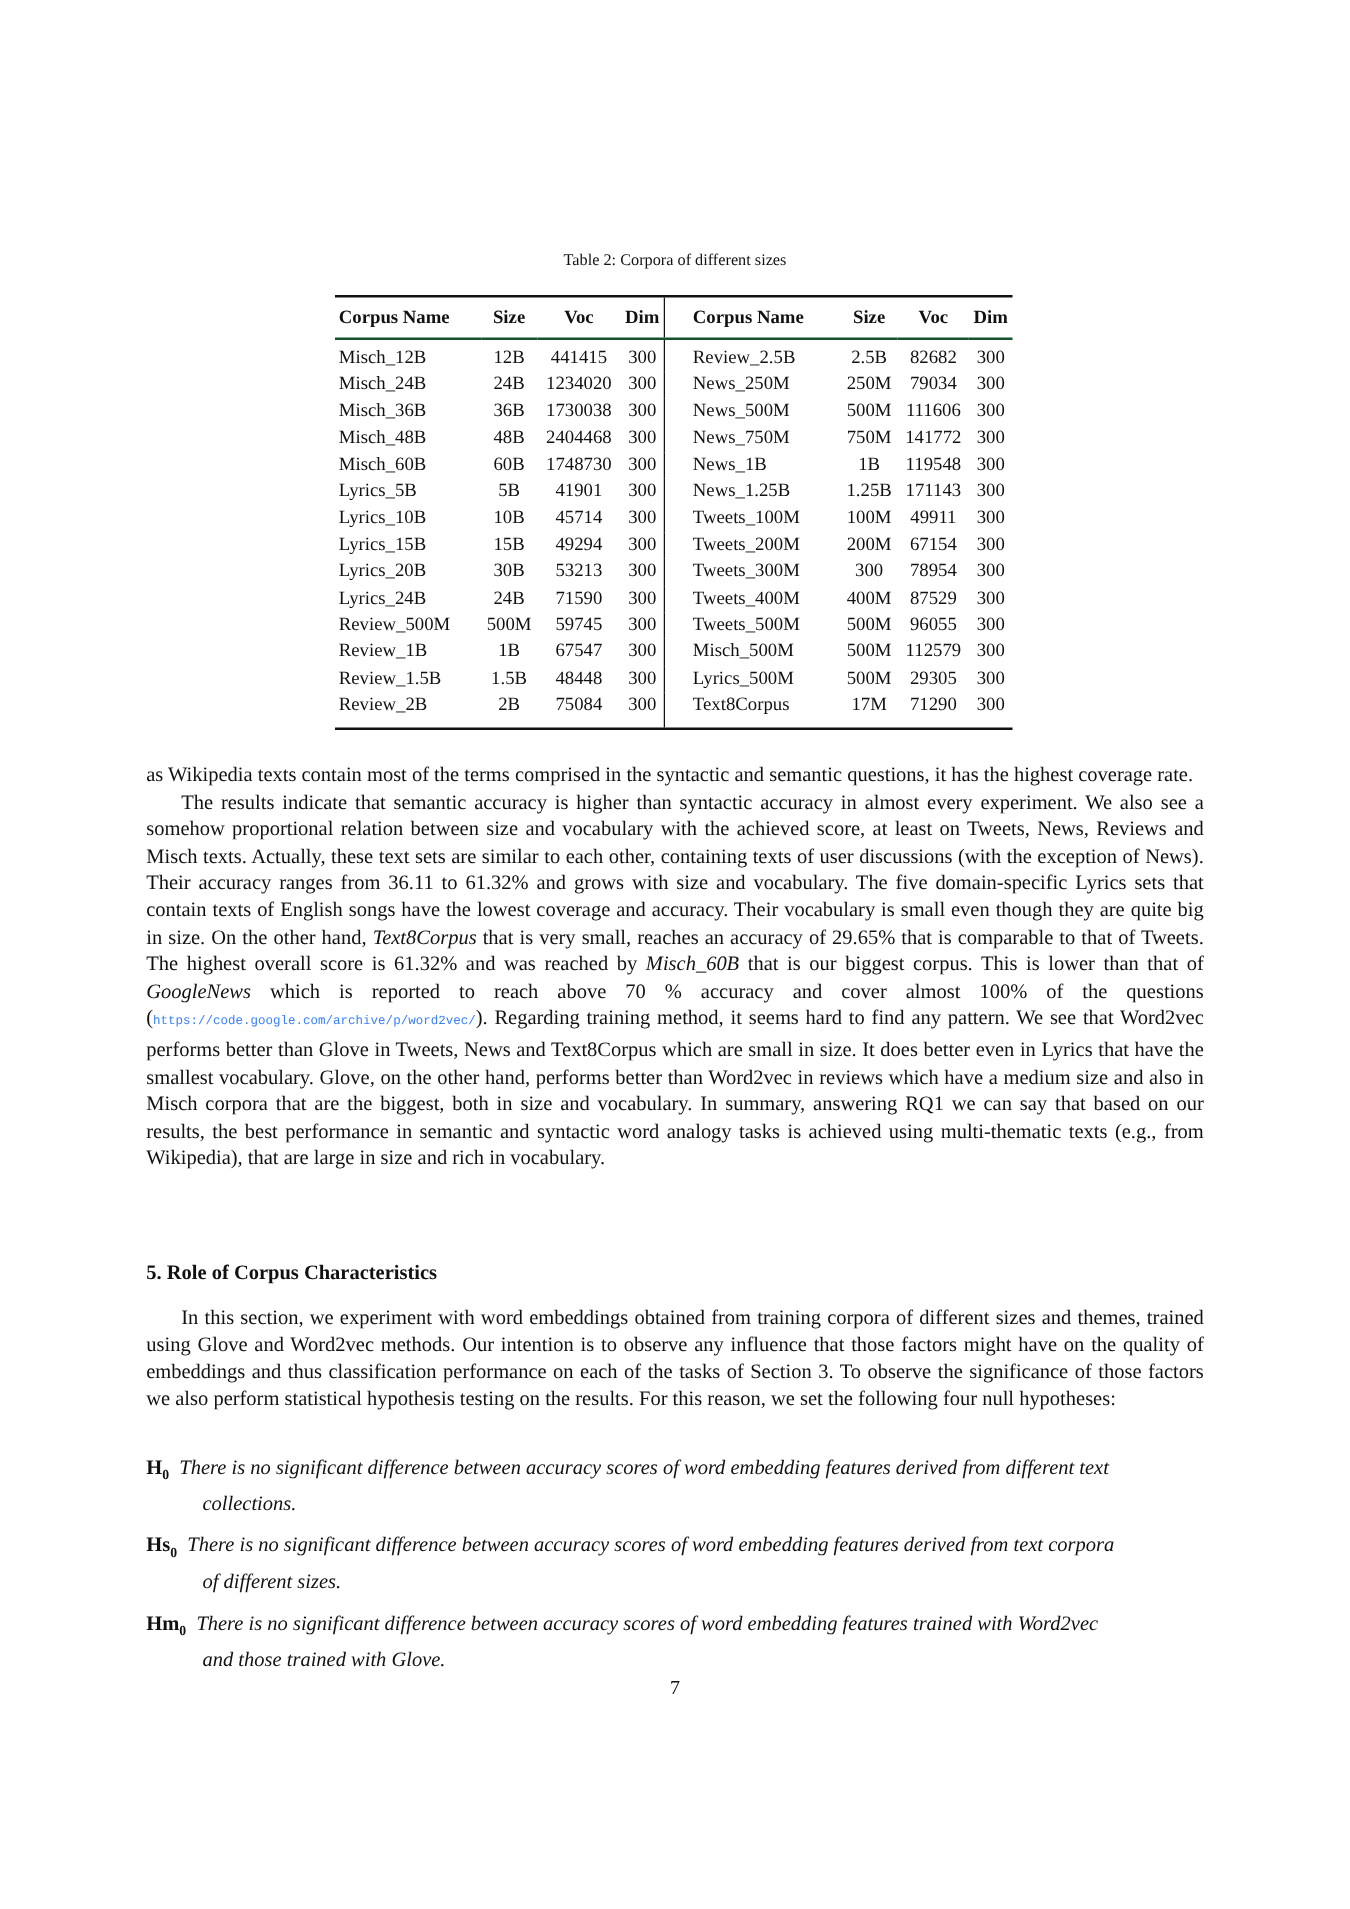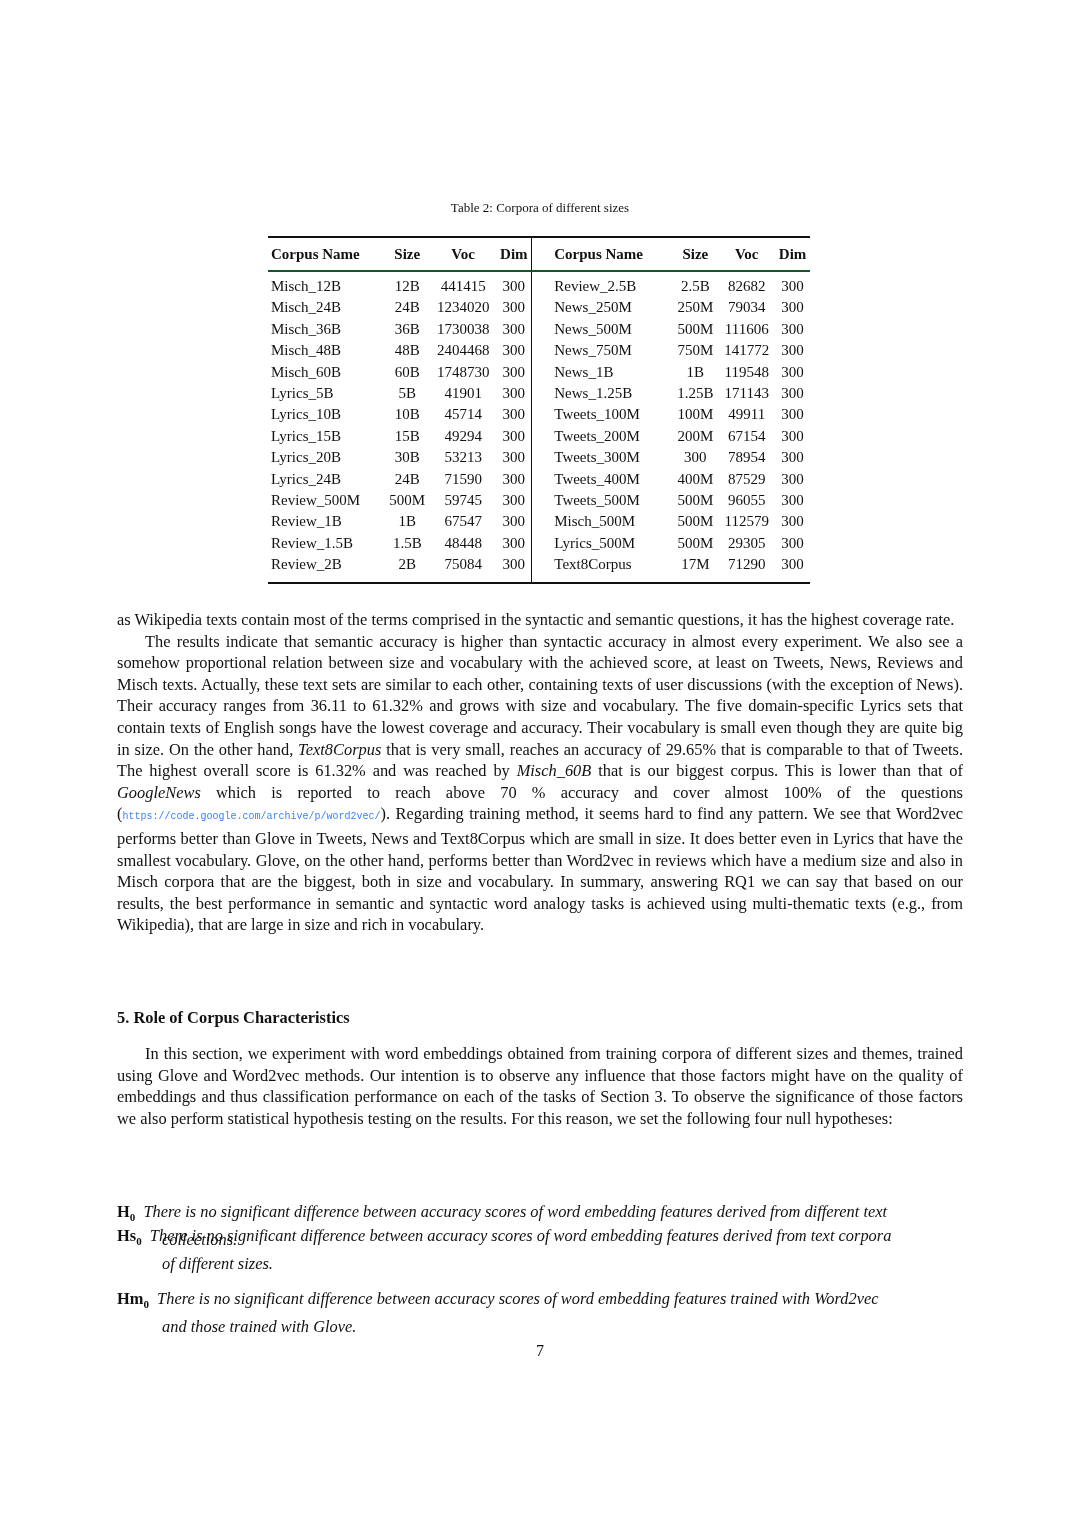--- a/index.html
+++ b/index.html
@@ -230,21 +230,21 @@
   <p>as Wikipedia texts contain most of the terms comprised in the syntactic and semantic questions, it has the highest coverage rate.</p>
   <p class="indent"><span>The results indicate that semantic accuracy is higher than syntactic accuracy in almost every experiment. We also see a somehow proportional relation between size and vocabulary with the achieved score, at least on Tweets, News, Reviews and Misch texts. Actually, these text sets are similar to each other, containing texts of user discussions (with the exception of News). Their accuracy ranges from 36.11 to 61.32% and grows with size and vocabulary. The five domain-specific Lyrics sets that contain texts of English songs have the lowest coverage and accuracy. Their vocabulary is small even though they are quite big in size. On the other hand, </span><span class="it">Text8Corpus</span><span> that is very small, reaches an accuracy of 29.65% that is comparable to that of Tweets. The highest overall score is 61.32% and was reached by </span><span class="it">Misch_60B</span><span> that is our biggest corpus. This is lower than that of </span><span class="it">GoogleNews</span><span> which is reported to reach above 70 % accuracy and cover almost 100% of the questions (</span><span class="mono">https://code.google.com/archive/p/word2vec/</span><span>). Regarding training method, it seems hard to find any pattern. We see that Word2vec performs better than Glove in Tweets, News and Text8Corpus which are small in size. It does better even in Lyrics that have the smallest vocabulary. Glove, on the other hand, performs better than Word2vec in reviews which have a medium size and also in Misch corpora that are the biggest, both in size and vocabulary. In summary, answering RQ1 we can say that based on our results, the best performance in semantic and syntactic word analogy tasks is achieved using multi-thematic texts (e.g., from Wikipedia), that are large in size and rich in vocabulary.</span></p>
 </div>
 
 <div class="section-head">5.  Role of Corpus Characteristics</div>
 
 <div class="body-text" style="top:1043px;">
   <p class="indent">In this section, we experiment with word embeddings obtained from training corpora of different sizes and themes, trained using Glove and Word2vec methods. Our intention is to observe any influence that those factors might have on the quality of embeddings and thus classification performance on each of the tasks of Section 3. To observe the significance of those factors we also perform statistical hypothesis testing on the results. For this reason, we set the following four null hypotheses:</p>
 </div>
 
-<div class="hyp" style="top:1163px;margin-top:38px;">
+<div class="hyp" style="top:1163px;">
   <span class="label"><span>H</span><sub>0</sub></span>&nbsp;
   <span class="txt">There is no significant difference between accuracy scores of word embedding features derived from different text</span>
   <span class="cont">collections.</span>
 </div>
 
 <div class="hyp" style="top:1225px;">
   <span class="label"><span>Hs</span><sub>0</sub></span>&nbsp;
   <span class="txt">There is no significant difference between accuracy scores of word embedding features derived from text corpora</span>
   <span class="cont">of different sizes.</span>
 </div>

